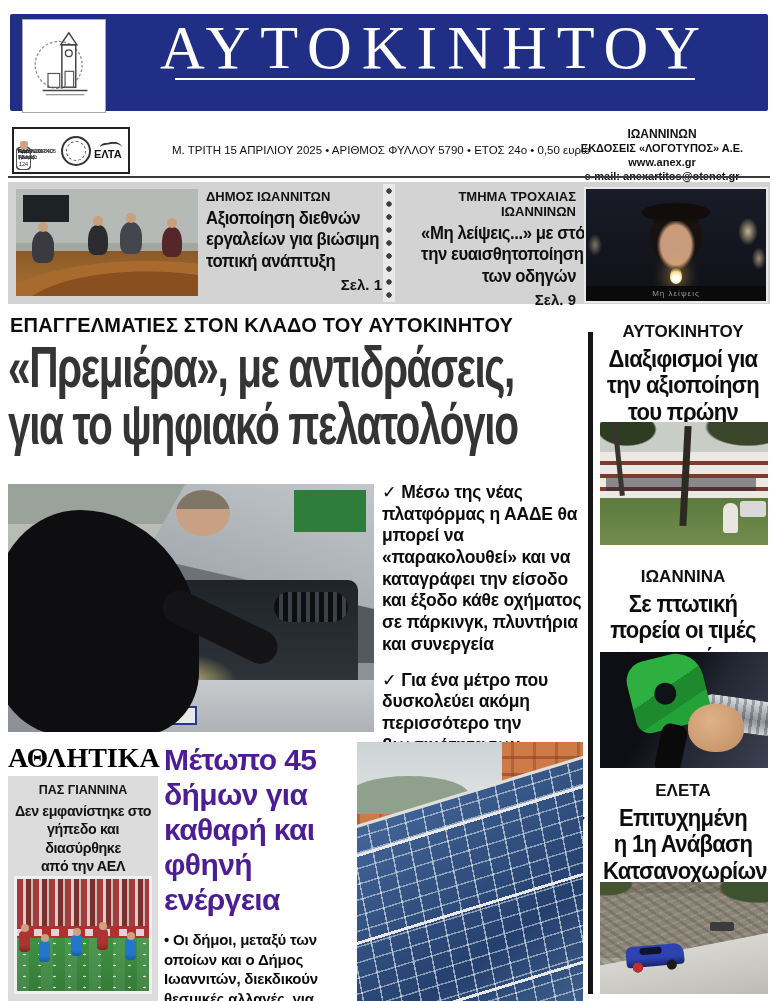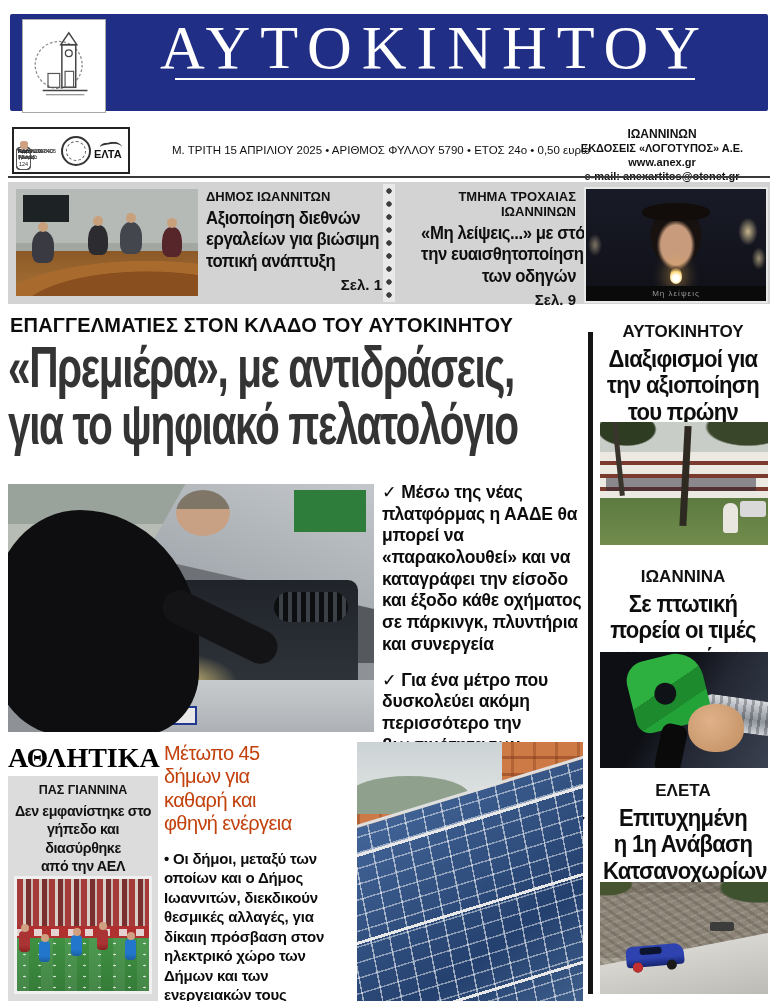--- a/index.html
+++ b/index.html
@@ -187,21 +187,21 @@
        repeating-linear-gradient(90deg,rgba(255,255,255,.08) 0 12px,transparent 12px 24px),
        linear-gradient(#3f9142,#357c38);background-size:15px 11px,auto,auto;}
   .pl{position:absolute;width:11px;height:21px;border-radius:4px;}
   .pl:before{content:"";position:absolute;top:-7px;left:50%;margin-left:-4px;width:8px;height:8px;border-radius:50%;
      background:#cfa182;}
   .pl-blue{background:linear-gradient(#2277cc 70%,#1b5fa3);}
   .pl-red{background:linear-gradient(#a33 70%,#822);}
 
   
   .energy{left:164px;top:742px;width:190px;}
-  .energy-hl{font-size:20px;font-weight:normal;line-height:1.17;letter-spacing:-0.6px;color:#c2410c;}
+  .energy-hl{font-size:30px;font-weight:bold;line-height:1.17;letter-spacing:-0.6px;color:#4c1d95;}
   .energy-body{font-size:15px;font-weight:bold;line-height:1.3;letter-spacing:-0.2px;margin-top:13px;color:#0c0c0c;}
 
   
   .ph-solar{left:357px;top:742px;width:226px;height:259px;overflow:hidden;
      background:repeating-linear-gradient(90deg,rgba(120,50,20,.30) 0 3px,transparent 3px 22px),
                 repeating-linear-gradient(180deg,#cd7a46 0 14px,#a85a30 14px 17px);}
   .ph-solar .sky{position:absolute;left:0;top:0;width:64%;height:26%;
      background:linear-gradient(180deg,#ccd3d5,#e0e4e3);}
   .ph-solar .hill{position:absolute;left:-8px;top:34px;width:120px;height:38px;border-radius:50% 50% 0 0;
      background:#8fa08d;}

